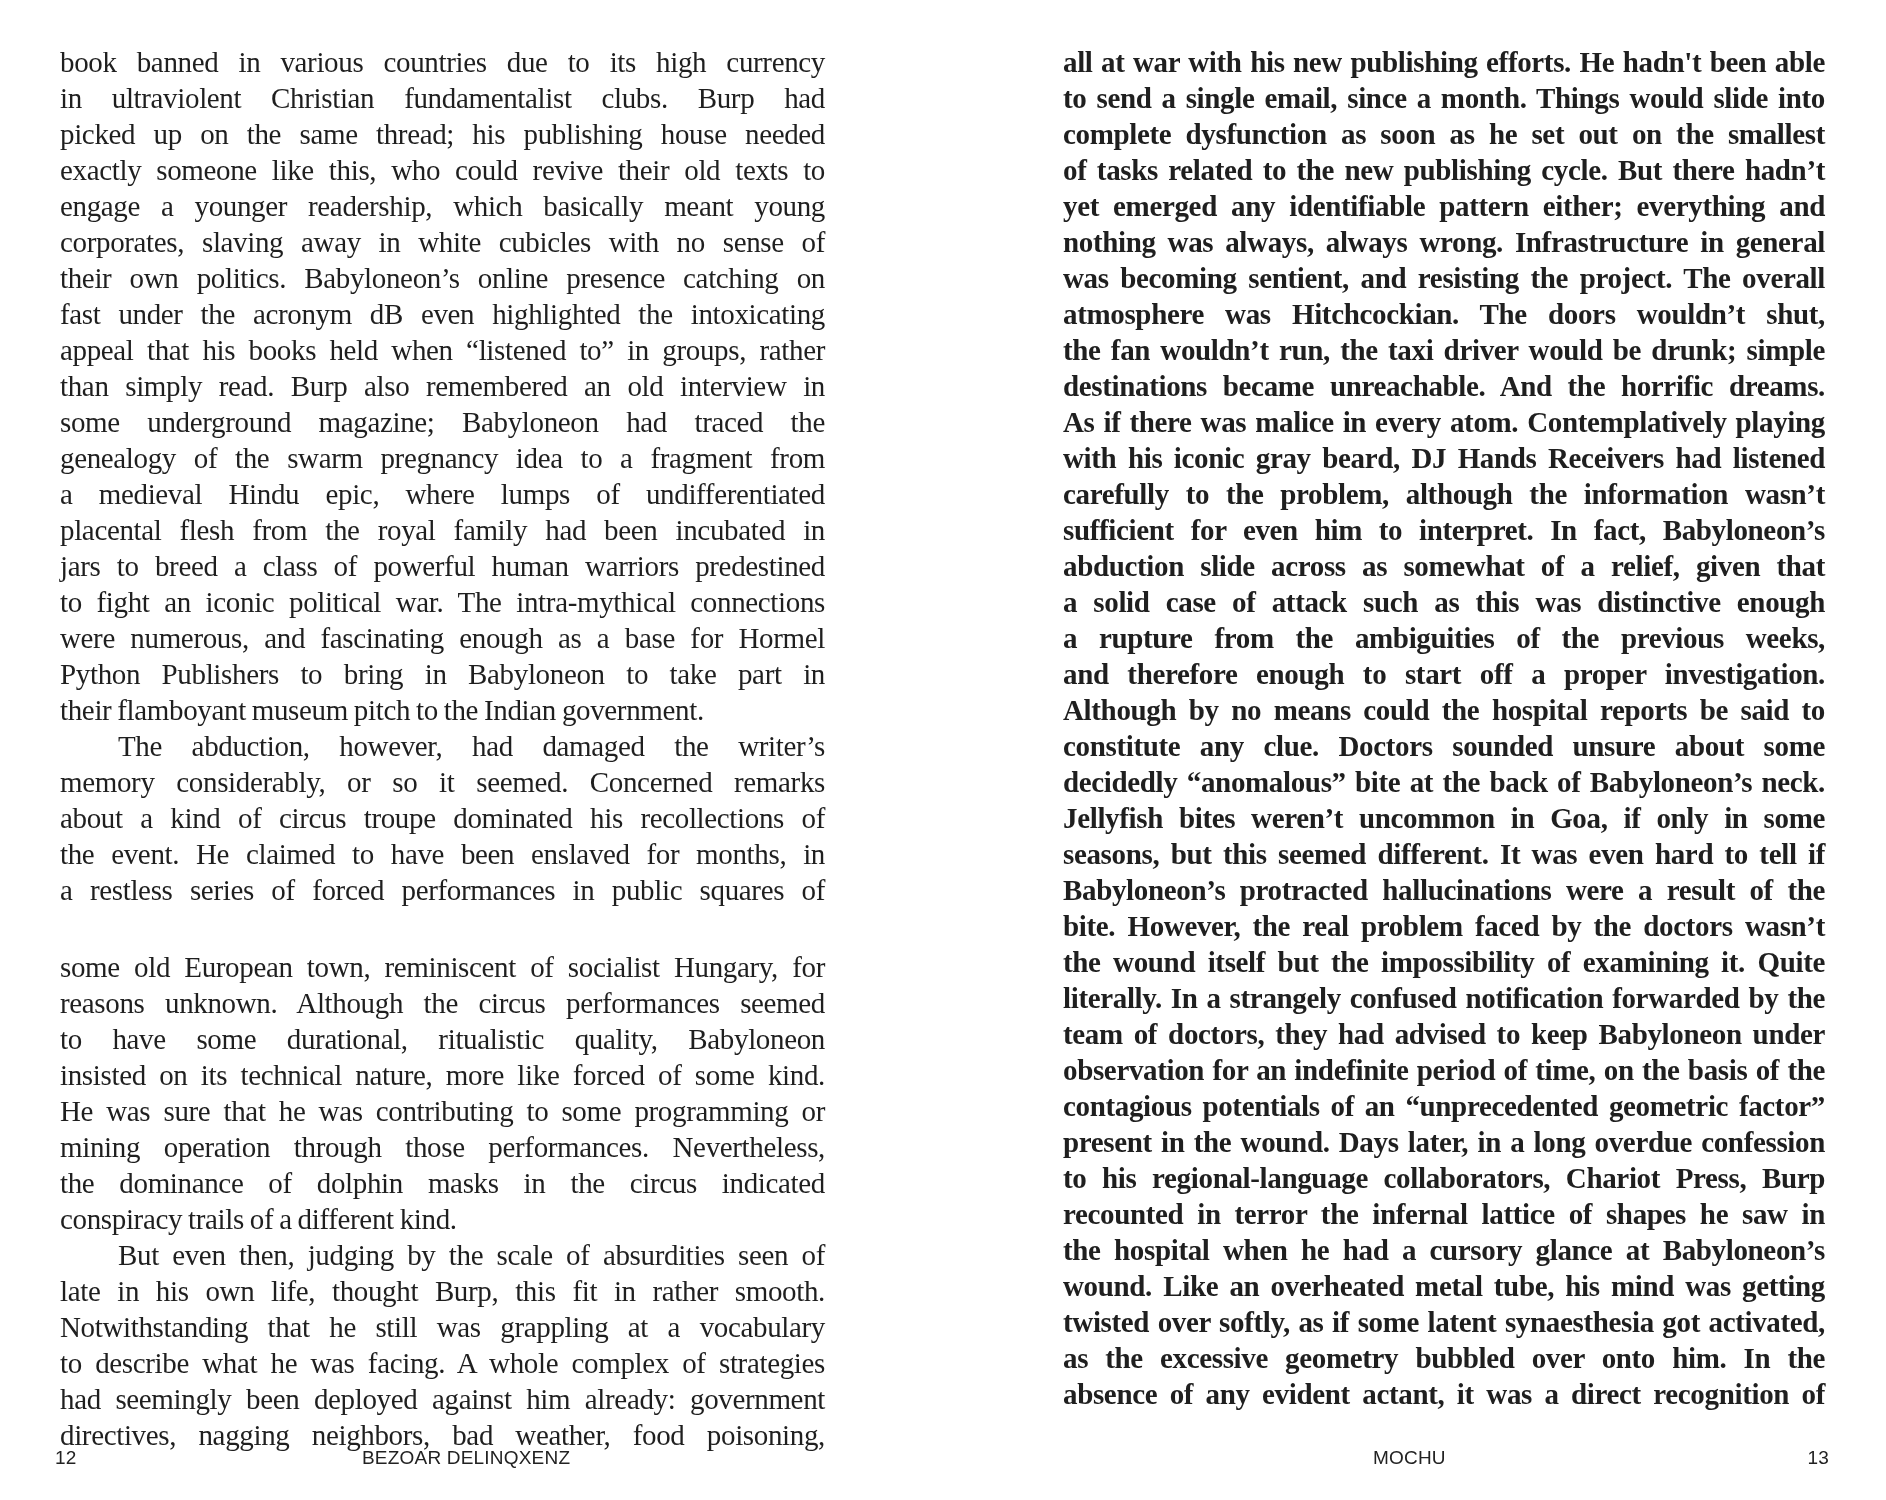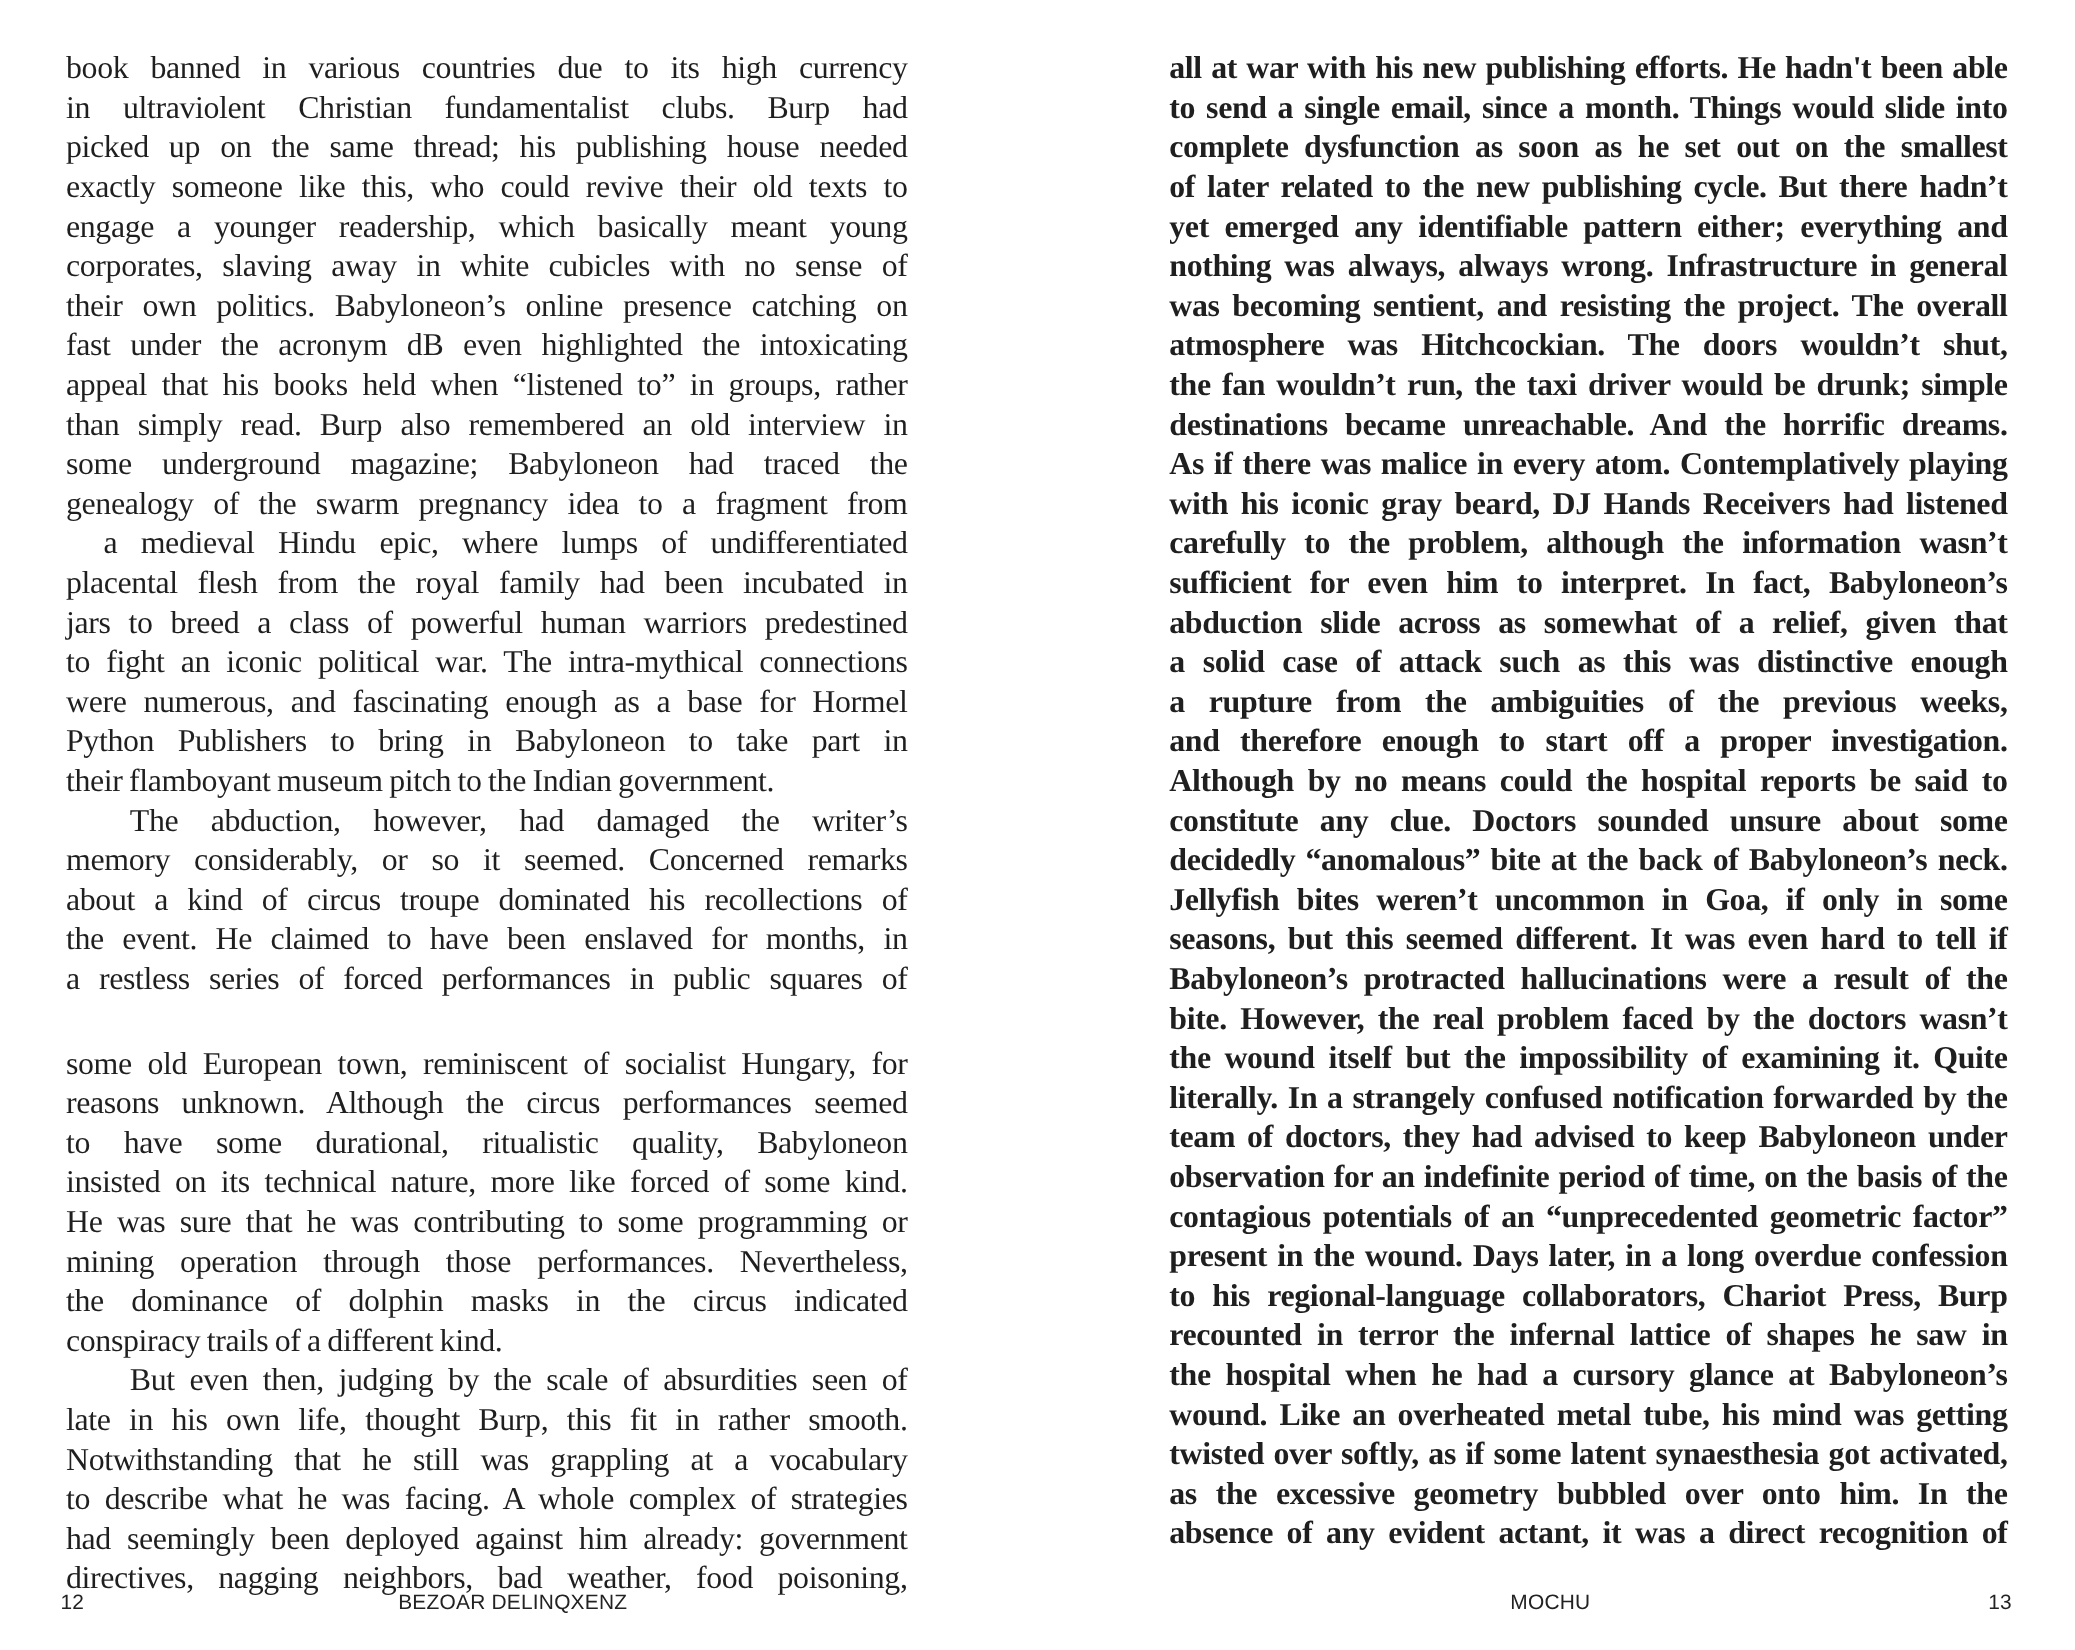--- a/index.html
+++ b/index.html
@@ -82,21 +82,21 @@
         <span class="line" style="display: block;">picked up on the same thread; his publishing house needed</span>
         <span class="line" style="display: block;">exactly someone like this, who could revive their old texts to</span>
         <span class="line" style="display: block;">engage a younger readership, which basically meant young</span>
         <span class="line" style="display: block;">corporates, slaving away in white cubicles with no sense of</span>
         <span class="line" style="display: block;">their own politics. Babyloneon’s online presence catching on</span>
         <span class="line" style="display: block;">fast under the acronym dB even highlighted the intoxicating</span>
         <span class="line" style="display: block;">appeal that his books held when “listened to” in groups, rather</span>
         <span class="line" style="display: block;">than simply read. Burp also remembered an old interview in</span>
         <span class="line" style="display: block;">some underground magazine; Babyloneon had traced the</span>
         <span class="line" style="display: block;">genealogy of the swarm pregnancy idea to a fragment from</span>
-        <span class="line" style="display: block; margin-left: 34px;">a medieval Hindu epic, where lumps of undifferentiated</span>
+        <span class="line" style="display: block;">a medieval Hindu epic, where lumps of undifferentiated</span>
         <span class="line" style="display: block;">placental flesh from the royal family had been incubated in</span>
         <span class="line" style="display: block;">jars to breed a class of powerful human warriors predestined</span>
         <span class="line" style="display: block;">to fight an iconic political war. The intra-mythical connections</span>
         <span class="line" style="display: block;">were numerous, and fascinating enough as a base for Hormel</span>
         <span class="line" style="display: block;">Python Publishers to bring in Babyloneon to take part in</span>
         <span class="line last" style="display: block;">their flamboyant museum pitch to the Indian government.</span>
         <span class="line indent" style="display: block;">The abduction, however, had damaged the writer’s</span>
         <span class="line" style="display: block;">memory considerably, or so it seemed. Concerned remarks</span>
         <span class="line" style="display: block;">about a kind of circus troupe dominated his recollections of</span>
         <span class="line" style="display: block;">the event. He claimed to have been enslaved for months, in</span>
@@ -118,21 +118,21 @@
       </div>
     <div class="footer folio-left">12</div>
     <div class="footer running-left">BEZOAR DELINQXENZ</div>
   </div>
 
   <div class="page page-right">
     <div class="text-block" id="right-body">
         <span class="line" style="display: block;">all at war with his new publishing efforts. He hadn't been able</span>
         <span class="line" style="display: block;">to send a single email, since a month. Things would slide into</span>
         <span class="line" style="display: block;">complete dysfunction as soon as he set out on the smallest</span>
-        <span class="line" style="display: block;">of later related to the new publishing cycle. But there hadn’t</span>
+        <span class="line" style="display: block;">of tasks related to the new publishing cycle. But there hadn’t</span>
         <span class="line" style="display: block;">yet emerged any identifiable pattern either; everything and</span>
         <span class="line" style="display: block;">nothing was always, always wrong. Infrastructure in general</span>
         <span class="line" style="display: block;">was becoming sentient, and resisting the project. The overall</span>
         <span class="line" style="display: block;">atmosphere was Hitchcockian. The doors wouldn’t shut,</span>
         <span class="line" style="display: block;">the fan wouldn’t run, the taxi driver would be drunk; simple</span>
         <span class="line" style="display: block;">destinations became unreachable. And the horrific dreams.</span>
         <span class="line" style="display: block;">As if there was malice in every atom. Contemplatively playing</span>
         <span class="line" style="display: block;">with his iconic gray beard, DJ Hands Receivers had listened</span>
         <span class="line" style="display: block;">carefully to the problem, although the information wasn’t</span>
         <span class="line" style="display: block;">sufficient for even him to interpret. In fact, Babyloneon’s</span>

